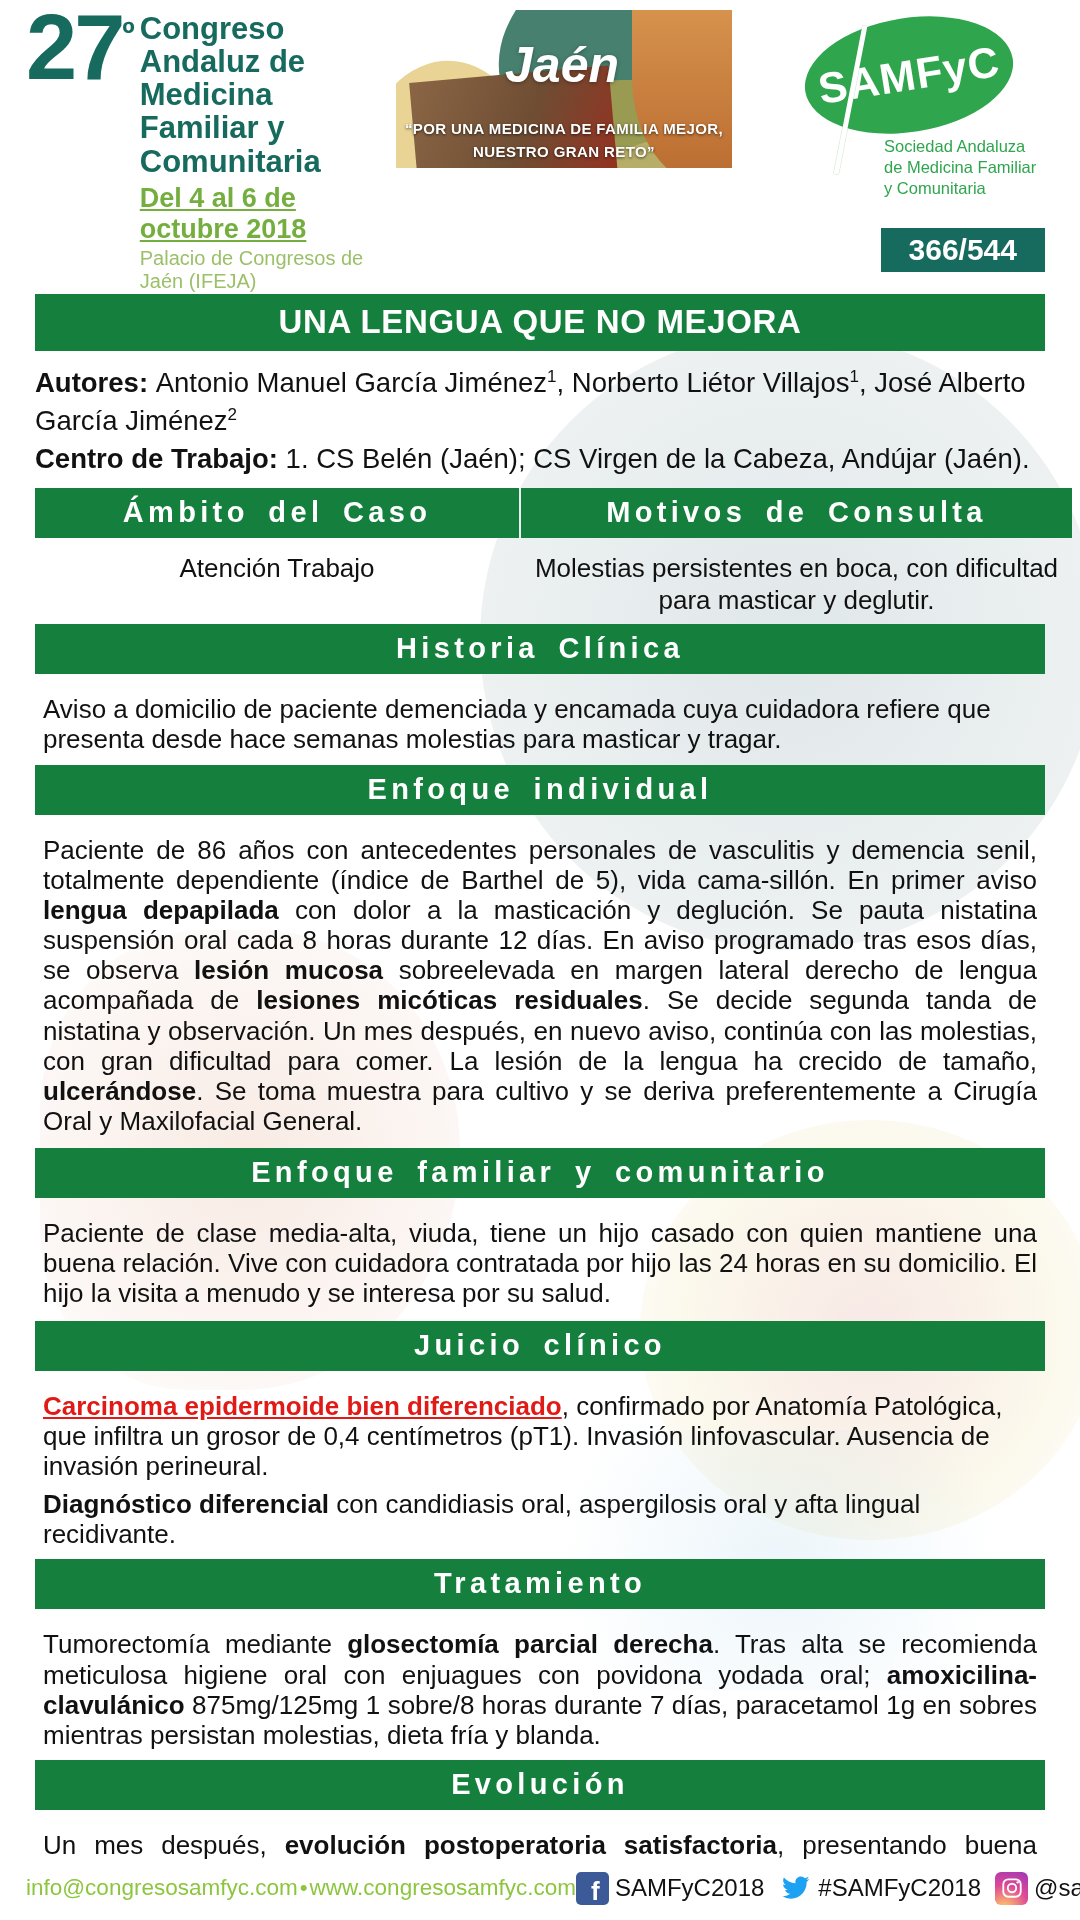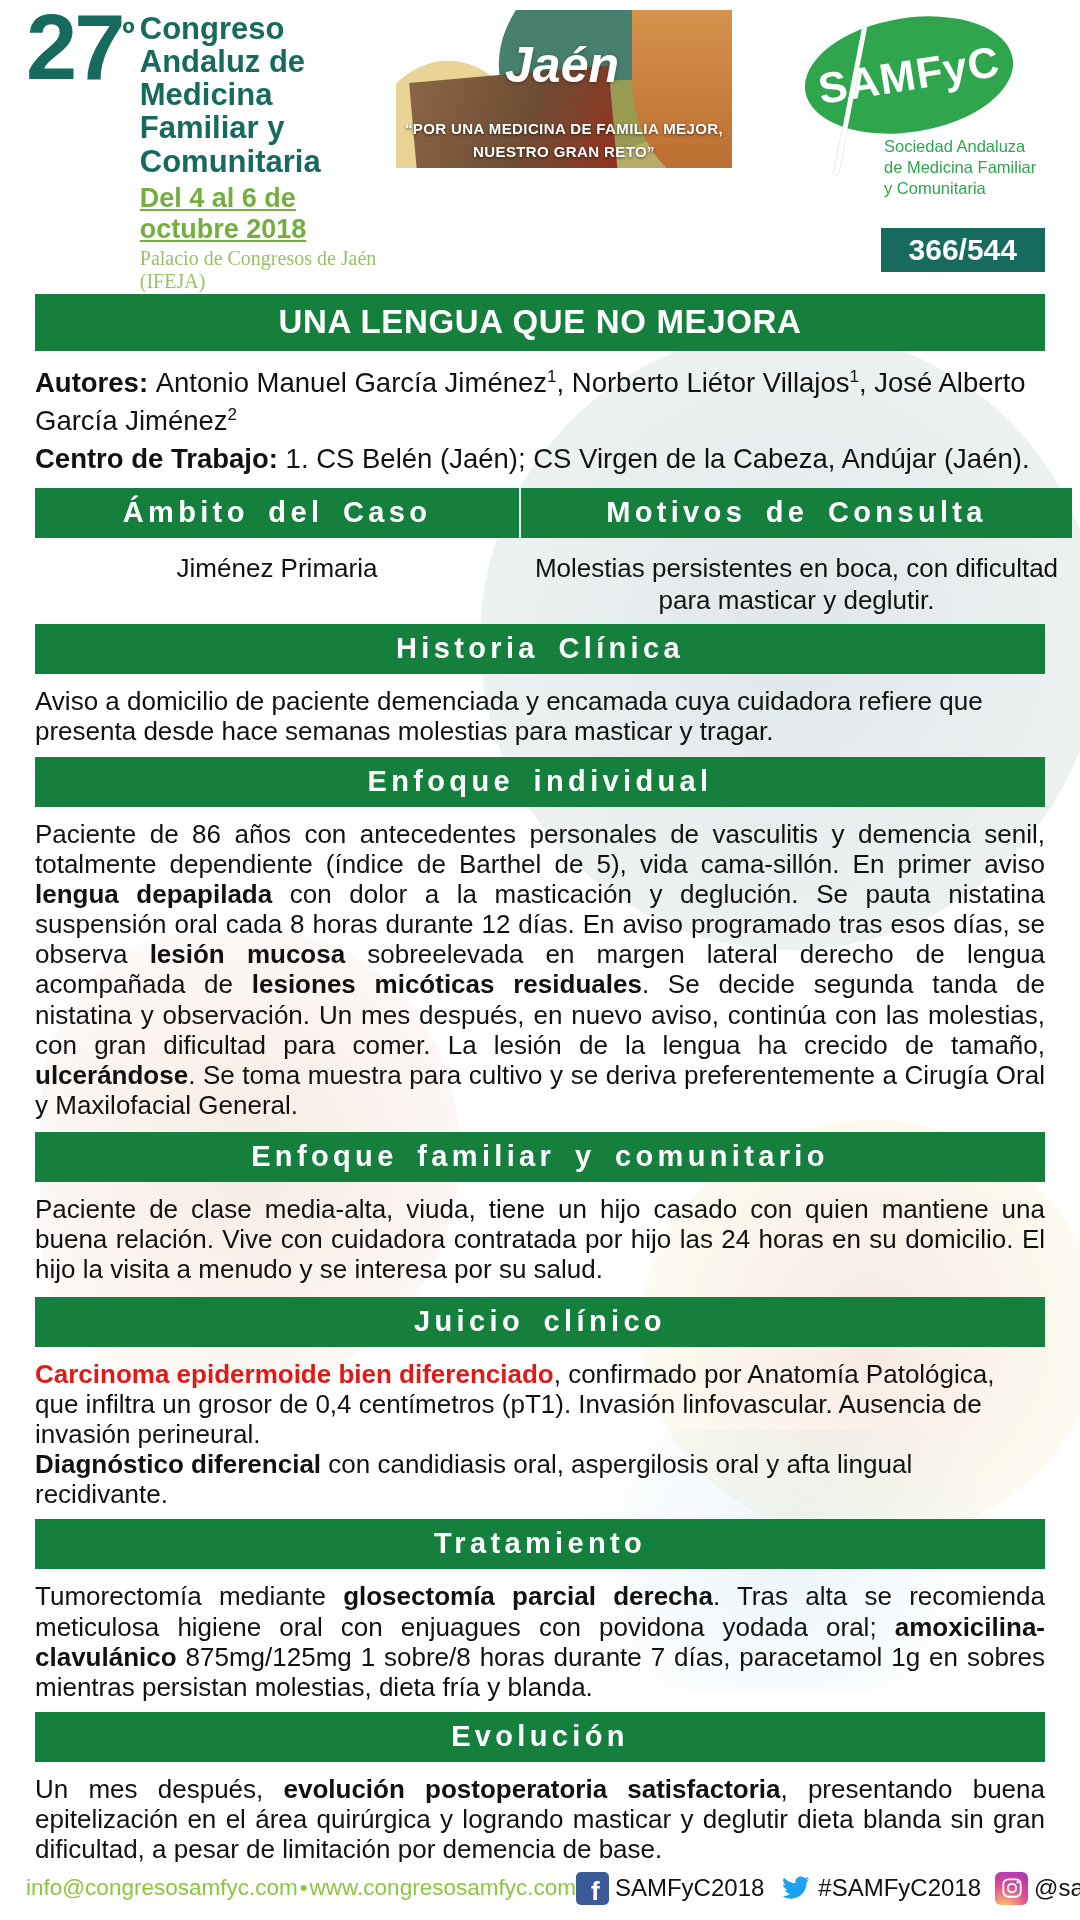--- a/index.html
+++ b/index.html
@@ -17,21 +17,21 @@
            background:radial-gradient(circle,rgba(140,195,225,.16),transparent 75%);}
   .z{position:relative;z-index:2;}
   
   .header{display:flex;align-items:flex-start;padding:10px 14px 0 26px;height:158px;}
   .h-left{display:flex;flex:0 0 370px;}
   .edition{color:#166a5e;font-weight:bold;font-size:92px;line-height:.82;letter-spacing:-3px;}
   .edition sup{font-size:34px;vertical-align:top;line-height:1;position:relative;top:6px;}
   .h-left-text{margin-left:8px;padding-top:2px;}
   .c-title{color:#166a5e;font-weight:bold;font-size:31px;line-height:1.07;}
   .c-dates{color:#74ae3e;font-weight:bold;font-size:27px;margin-top:5px;text-decoration:underline;}
-  .c-venue{color:#9cc069;font-size:20px;margin-top:2px;font-family:Liberation Serif, serif;}
+  .c-venue{color:#9cc069;font-size:20px;margin-top:2px;}
   
   .collage{position:relative;flex:0 0 336px;height:158px;overflow:hidden;}
   .cl{position:absolute;}
   .c-sand{left:-28px;top:52px;width:160px;height:180px;background:#e9d496;border-radius:55% 45% 50% 0;transform:rotate(-18deg);}
   .c-wood{left:18px;bottom:-26px;width:200px;height:120px;background:linear-gradient(115deg,#8a6645,#6f4d33 55%,#97301f);transform:rotate(-5deg);}
   .c-teal{left:108px;top:-58px;width:210px;height:205px;background:#47806f;border-radius:52% 48% 62% 38%/58% 42% 58% 42%;transform:rotate(22deg);}
   .c-olive{left:150px;top:70px;width:170px;height:120px;background:#a9a04e;border-radius:50% 50% 40% 60%;opacity:.85;}
   .c-orange{right:-30px;top:-10px;width:130px;height:185px;background:linear-gradient(180deg,#d8944f,#b96b2f);border-radius:0 0 0 58%;}
   .city-name{position:absolute;left:0;right:4px;top:26px;text-align:center;color:#fff;
              font-size:50px;font-style:italic;font-weight:bold;text-shadow:0 1px 4px rgba(0,0,0,.35);}
@@ -57,21 +57,21 @@
   
   .authors{margin:13px 35px 0;font-size:27.5px;line-height:1.38;}
   .authors sup{font-size:.62em;}
   
   .twocol{display:grid;grid-template-columns:484px 1fr;column-gap:2px;margin:10px 8px 0 35px;}
   .twocol .band{margin:0;}
   .val{text-align:center;font-size:26px;line-height:1.22;padding-top:15px;}
   .val-wide{max-width:545px;margin:0 auto;}
   
   .sec-text{margin:0 35px;padding-top:12px;font-size:26px;line-height:1.16;}
-  .sec-text p{margin:0;}
+  .sec-text p{margin:8px;}
   .just{text-align:justify;}
   .mt8{margin-top:8px;} .mt10{margin-top:10px;} .mt12{margin-top:12px;}
   sup{vertical-align:super;}
   
   .footer{position:absolute;left:0;right:0;bottom:0;height:52px;display:flex;align-items:center;
           justify-content:space-between;padding:0 22px 6px 26px;background:#fff;z-index:3;}
   .f-left{color:#8cc63e;font-size:22.5px;display:flex;align-items:center;gap:2px;}
   .f-right{display:flex;align-items:center;gap:14px;font-size:24px;color:#111;}
   .f-item{display:flex;align-items:center;gap:6px;}
   .icon-box{width:33px;height:33px;border-radius:6px;display:flex;align-items:center;justify-content:center;}
@@ -136,21 +136,21 @@
   <div class="band band-title z">UNA LENGUA QUE NO MEJORA</div>
 
   <div class="authors z">
     <div><span style="font-weight: bold;">Autores: </span><span>Antonio Manuel García Jiménez</span><sup style="font-size: 0.62em;">1</sup><span>, Norberto Liétor Villajos</span><sup style="font-size: 0.62em;">1</sup><span>, José Alberto García Jiménez</span><sup style="font-size: 0.62em;">2</sup></div>
     <div><span style="font-weight: bold;">Centro de Trabajo: </span><span>1. CS Belén (Jaén); CS Virgen de la Cabeza, Andújar (Jaén).</span></div>
   </div>
 
   <div class="twocol z">
     <div>
       <div class="band">Ámbito del Caso</div>
-      <div class="val">Jiménez Primaria</div>
+      <div class="val">Atención Trabajo</div>
     </div>
     <div>
       <div class="band">Motivos de Consulta</div>
       <div class="val">
           <div class="val-wide">Molestias persistentes en boca, con dificultad para masticar y deglutir.</div>
         </div>
     </div>
   </div>
 
   <div class="band mt8 z">Historia Clínica</div>
@@ -163,21 +163,21 @@
     <p><span>Paciente de 86 años con antecedentes personales de vasculitis y demencia senil, totalmente dependiente (índice de Barthel de 5), vida cama-sillón. En primer aviso </span><span style="font-weight: bold;">lengua depapilada</span><span> con dolor a la masticación y deglución. Se pauta nistatina suspensión oral cada 8 horas durante 12 días. En aviso programado tras esos días, se observa </span><span style="font-weight: bold;">lesión mucosa</span><span> sobreelevada en margen lateral derecho de lengua acompañada de </span><span style="font-weight: bold;">lesiones micóticas residuales</span><span>. Se decide segunda tanda de nistatina y observación. Un mes después, en nuevo aviso, continúa con las molestias, con gran dificultad para comer. La lesión de la lengua ha crecido de tamaño, </span><span style="font-weight: bold;">ulcerándose</span><span>. Se toma muestra para cultivo y se deriva preferentemente a Cirugía Oral y Maxilofacial General.</span></p>
   </div>
 
   <div class="band mt12 z">Enfoque familiar y comunitario</div>
   <div class="sec-text just z">
     <p><span>Paciente de clase media-alta, viuda, tiene un hijo casado con quien mantiene una buena relación. Vive con cuidadora contratada por hijo las 24 horas en su domicilio. El hijo la visita a menudo y se interesa por su salud.</span></p>
   </div>
 
   <div class="band mt12 z">Juicio clínico</div>
   <div class="sec-text z">
-    <p><span style="font-weight: bold; color: rgb(224, 26, 22);">Carcinoma epidermoide bien diferenciado</span><span>, confirmado por Anatomía Patológica, que infiltra un grosor de 0,4 centímetros (pT1). Invasión linfovascular. Ausencia de invasión perineural.</span></p>
+    <p><span style="font-weight: bold; color: rgb(224, 26, 22); text-decoration: underline;">Carcinoma epidermoide bien diferenciado</span><span>, confirmado por Anatomía Patológica, que infiltra un grosor de 0,4 centímetros (pT1). Invasión linfovascular. Ausencia de invasión perineural.</span></p>
     <p><span style="font-weight: bold;">Diagnóstico diferencial</span><span> con candidiasis oral, aspergilosis oral y afta lingual recidivante.</span></p>
   </div>
 
   <div class="band mt10 z">Tratamiento</div>
   <div class="sec-text just z">
     <p><span>Tumorectomía mediante </span><span style="font-weight: bold;">glosectomía parcial derecha</span><span>. Tras alta se recomienda meticulosa higiene oral con enjuagues con povidona yodada oral; </span><span style="font-weight: bold;">amoxicilina-clavulánico</span><span> 875mg/125mg 1 sobre/8 horas durante 7 días, paracetamol 1g en sobres mientras persistan molestias, dieta fría y blanda.</span></p>
   </div>
 
   <div class="band mt10 z">Evolución</div>
   <div class="sec-text just z">

